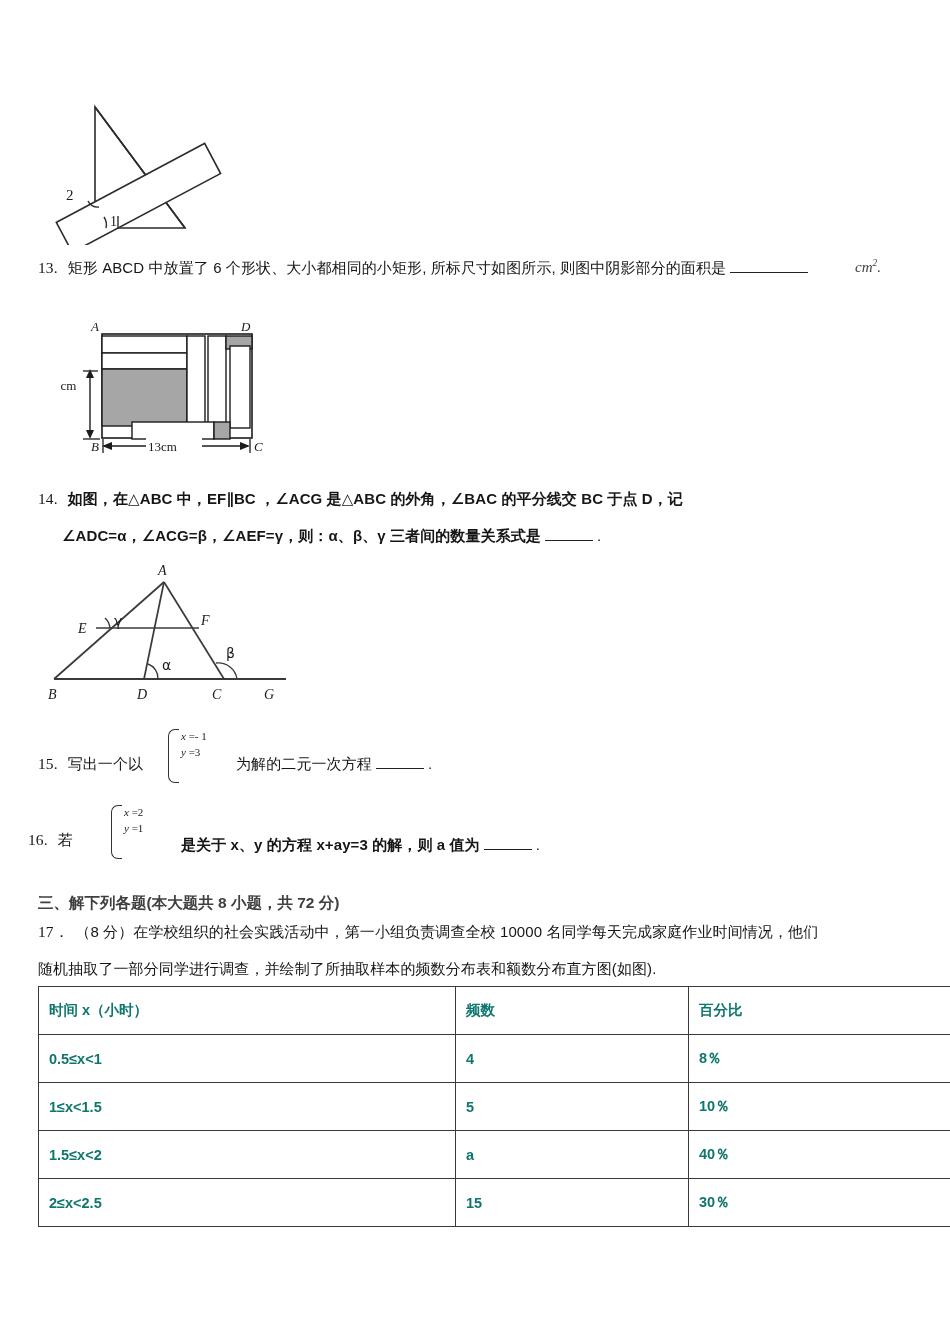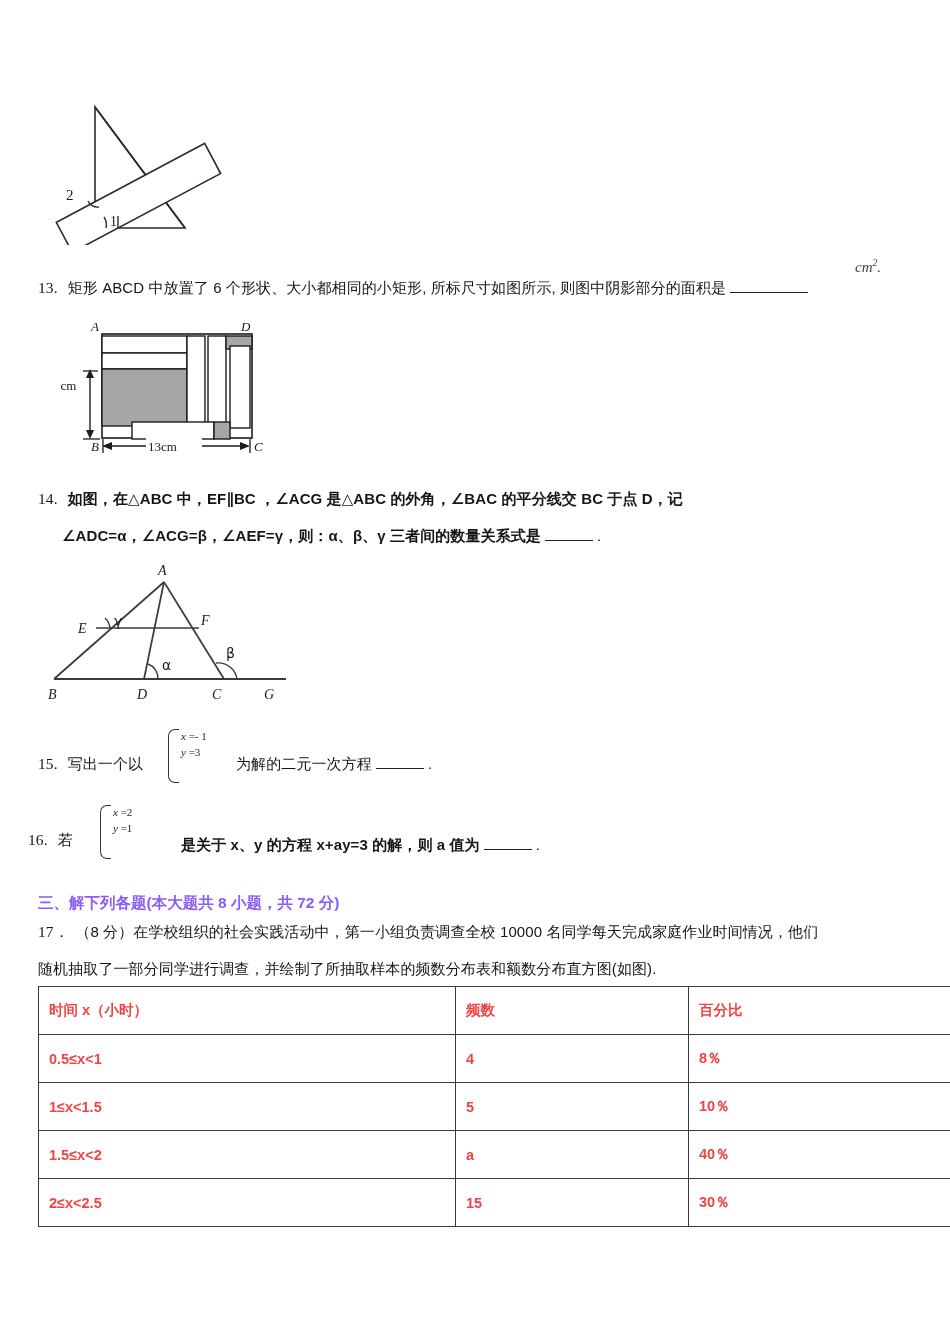--- a/index.html
+++ b/index.html
@@ -43,21 +43,21 @@
   .blank-ul {
     display: inline-block;
     border-bottom: 1.3px solid #222;
     vertical-align: baseline;
   }
   .sec-head {
     position: absolute;
     font-family: "Liberation Sans", "DejaVu Sans", sans-serif;
     font-weight: bold;
     font-size: 15.5px;
-    color: #8b5cf6;
+    color: #404040;
     white-space: nowrap;
   }
   .unit-cm2 {
     position: absolute;
     font-family: "Liberation Serif", "DejaVu Serif", serif;
     font-style: italic;
     font-size: 15px;
     color: #404040;
   }
   .unit-cm2 sup { font-size: 9.5px; }
@@ -93,21 +93,21 @@
   .freq-table {
     position: absolute;
     border-collapse: collapse;
     table-layout: fixed;
   }
   .freq-table td {
     border: 1.2px solid #3a3a3a;
     font-family: "Liberation Sans", "DejaVu Sans", sans-serif;
     font-size: 14.5px;
     font-weight: bold;
-    color: #ef4444;
+    color: #0f766e;
     padding: 0 10px;
     vertical-align: middle;
     height: 47px;
     background: #fff;
     margin-top: 40px;
   }
   .freq-table td.c0 { width: 396px; }
   .freq-table td.c1 { width: 212px; }
   .freq-table td.c2 { width: 246px; }
   .freq-table tr.head td { font-weight: bold; }
@@ -130,21 +130,21 @@
       <path d="M 46,106 A 10 10 0 0 0 57,112" fill="none" stroke="#2b2b2b" stroke-width="1.4"></path>
 
       <path d="M 64,133 A 14 14 0 0 0 62,122" fill="none" stroke="#2b2b2b" stroke-width="1.4"></path>
 
       <line x1="76" y1="121" x2="76" y2="133" stroke="#2b2b2b" stroke-width="1.4"></line>
       <text x="24" y="105" font-family="Liberation Serif, serif" font-size="15" fill="#1b1b1b">2</text>
       <text x="68" y="131" font-family="Liberation Serif, serif" font-size="14" fill="#1b1b1b">1</text>
     </svg>
   </div>
 
-  <div class="qline" style="left:38px; top:276px;">
+  <div class="qline" style="left:38px; top:256px;">
     <span class="qnum">13.</span>
     <span class="cjk" style="margin-left:6px;">矩形 ABCD 中放置了 6 个形状、大小都相同的小矩形, 所标尺寸如图所示, 则图中阴影部分的面积是</span>
     <span class="blank-ul" style="width:78px; height:15px;"></span>
   </div>
   <div class="unit-cm2" style="left:855px; top:258px;">
     <span>cm</span><sup>2</sup><span>.</span>
   </div>
 
   <div class="fig" style="left:60px; top:318px;">
     <svg width="225" height="135" viewBox="0 0 225 135">
@@ -253,21 +253,21 @@
   <div class="qline" style="left:236px; top:752px;">
     <span class="cjk">为解的二元一次方程</span>
     <span class="blank-ul" style="width:48px; height:15px;"></span>
     <span class="cjk">.</span>
   </div>
 
   <div class="qline" style="left:28px; top:828px;">
     <span class="qnum">16.</span>
     <span class="cjk" style="margin-left:6px;">若</span>
   </div>
-  <div class="sys" style="left:100px; top:805px; height:52px;">
+  <div class="sys" style="left:111px; top:805px; height:52px;">
     <span class="brace"></span>
     <div class="rows">
       <div>
         <span class="v">x</span>
         <span>=2</span>
       </div>
       <div>
         <span class="v">y</span>
         <span>=1</span>
       </div>

